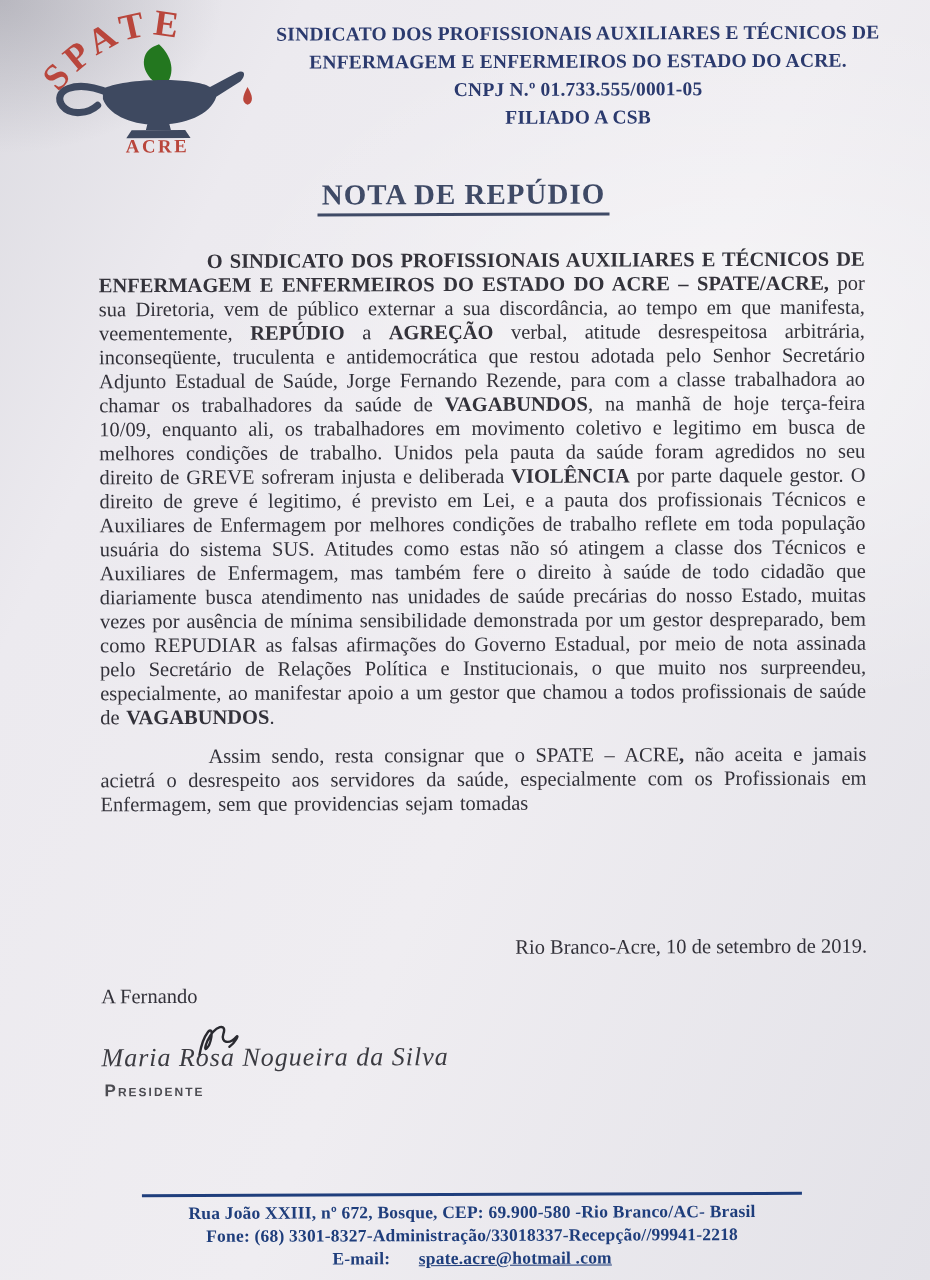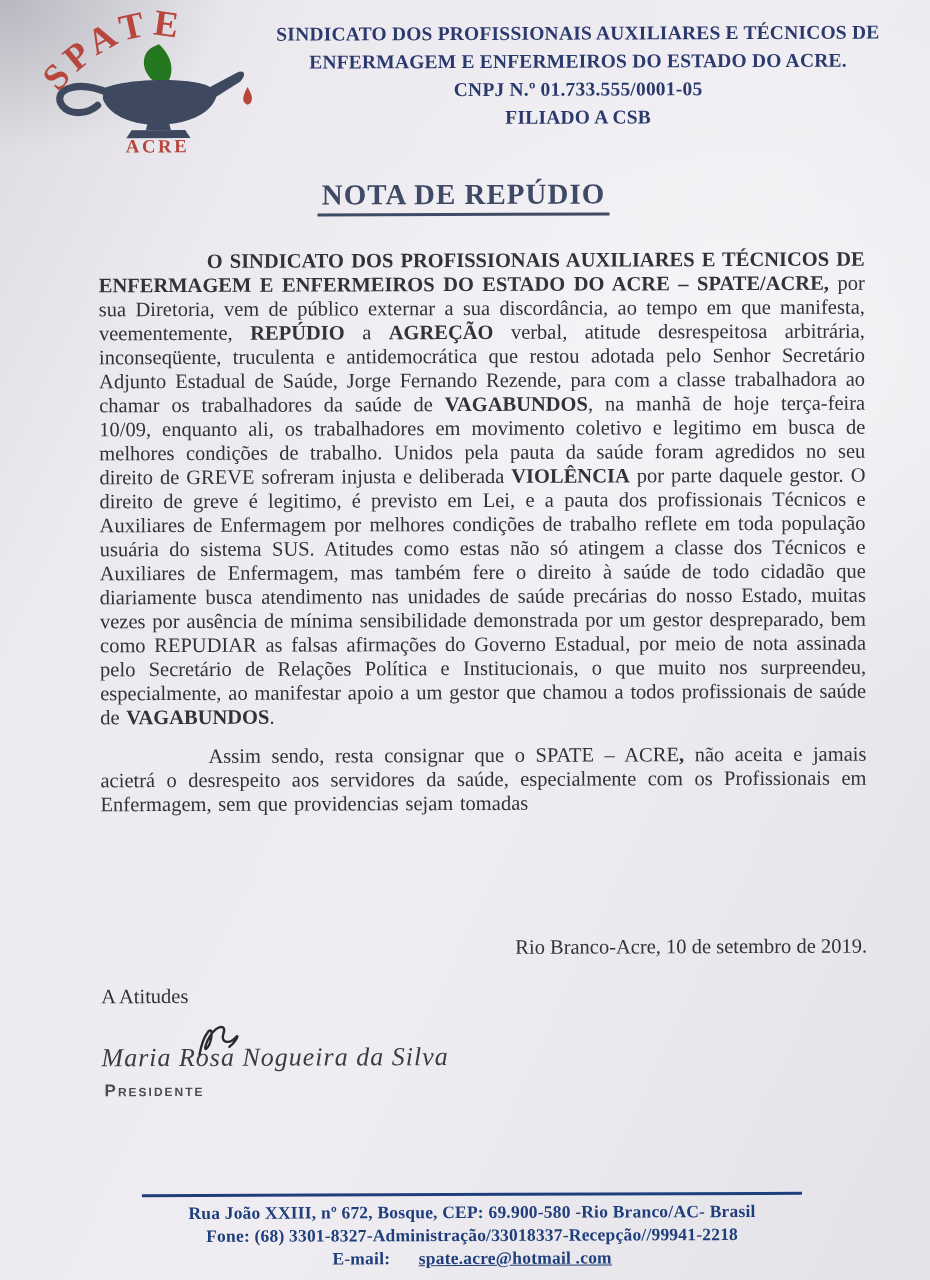--- a/index.html
+++ b/index.html
@@ -88,21 +88,21 @@
     <div class="title-wrap">
       <span class="doc-title" style="color:#3f4a66;" data-bind="title">NOTA DE REPÚDIO</span>
     </div>
 
     <div class="body-block">
       <p><span class="b">O SINDICATO DOS PROFISSIONAIS AUXILIARES E TÉCNICOS DE ENFERMAGEM E ENFERMEIROS DO ESTADO DO ACRE – SPATE/ACRE,</span><span> por sua Diretoria, vem de público externar a sua discordância, ao tempo em que manifesta, veementemente, </span><span class="b">REPÚDIO</span><span> a </span><span class="b">AGREÇÃO</span><span> verbal, atitude desrespeitosa arbitrária, inconseqüente, truculenta e antidemocrática que restou adotada pelo Senhor Secretário Adjunto Estadual de Saúde, Jorge Fernando Rezende, para com a classe trabalhadora ao chamar os trabalhadores da saúde de </span><span class="b">VAGABUNDOS</span><span>, na manhã de hoje terça-feira 10/09, enquanto ali, os trabalhadores em movimento coletivo e legitimo em busca de melhores condições de trabalho. Unidos pela pauta da saúde foram agredidos no seu direito de GREVE sofreram injusta e deliberada </span><span class="b">VIOLÊNCIA</span><span> por parte daquele gestor. O direito de greve é legitimo, é previsto em Lei, e a pauta dos profissionais Técnicos e Auxiliares de Enfermagem por melhores condições de trabalho reflete em toda população usuária do sistema SUS. Atitudes como estas não só atingem a classe dos Técnicos e Auxiliares de Enfermagem, mas também fere o direito à saúde de todo cidadão que diariamente busca atendimento nas unidades de saúde precárias do nosso Estado, muitas vezes por ausência de mínima sensibilidade demonstrada por um gestor despreparado, bem como REPUDIAR as falsas afirmações do Governo Estadual, por meio de nota assinada pelo Secretário de Relações Política e Institucionais, o que muito nos surpreendeu, especialmente, ao manifestar apoio a um gestor que chamou a todos profissionais de saúde de </span><span class="b">VAGABUNDOS</span><span>.</span></p>
       <p><span>Assim sendo, resta consignar que o SPATE – ACRE</span><span class="b">,</span><span> não aceita e jamais acietrá o desrespeito aos servidores da saúde, especialmente com os Profissionais em Enfermagem, sem que providencias sejam tomadas</span></p>
     </div>
 
     <div class="dateline" data-bind="dateline">Rio Branco-Acre, 10 de setembro de 2019.</div>
-    <div class="closing" data-bind="closing">A Atitudes</div>
+    <div class="closing" data-bind="closing">A Fernando</div>
 
     <svg class="sig-scribble" width="52" height="40" viewBox="0 0 52 40" aria-hidden="true">
       <path d="M8 34 C 12 12, 22 2, 20 16 C 18 28, 10 34, 16 20 C 24 4, 36 2, 32 13 C 29 22, 38 24, 45 16 C 48 13, 44 22, 38 26" fill="none" stroke="#2a2a30" stroke-width="2.4" stroke-linecap="round"></path>
     </svg>
     <div class="sig-name" data-bind="signature.name">Maria Rosa Nogueira da Silva</div>
     <div class="sig-role" data-bind="signature.role">Presidente</div>
 
     <div class="footer" style="color:#1f3e7c;border-color:#1f3e7c;">
       <div data-bind="footer.address">Rua João XXIII, nº 672, Bosque, CEP: 69.900-580 -Rio Branco/AC- Brasil</div>
       <div data-bind="footer.phone">Fone: (68) 3301-8327-Administração/33018337-Recepção//99941-2218</div>

